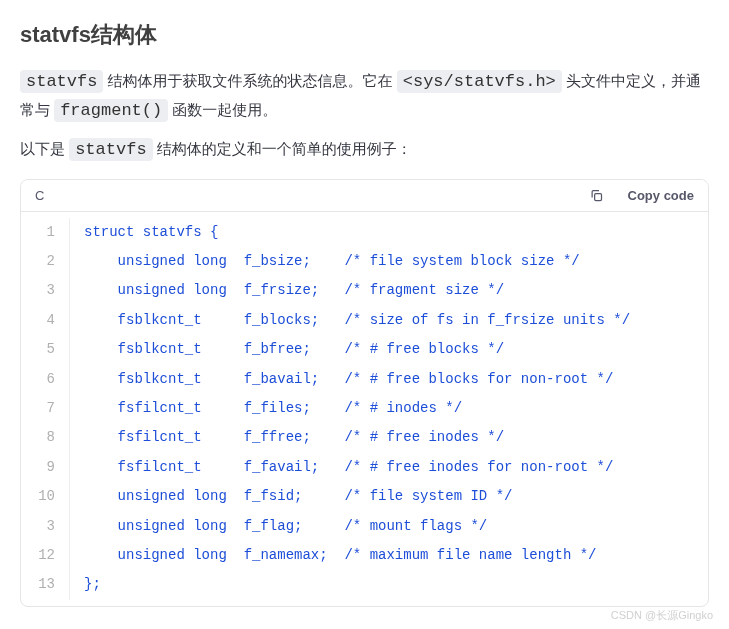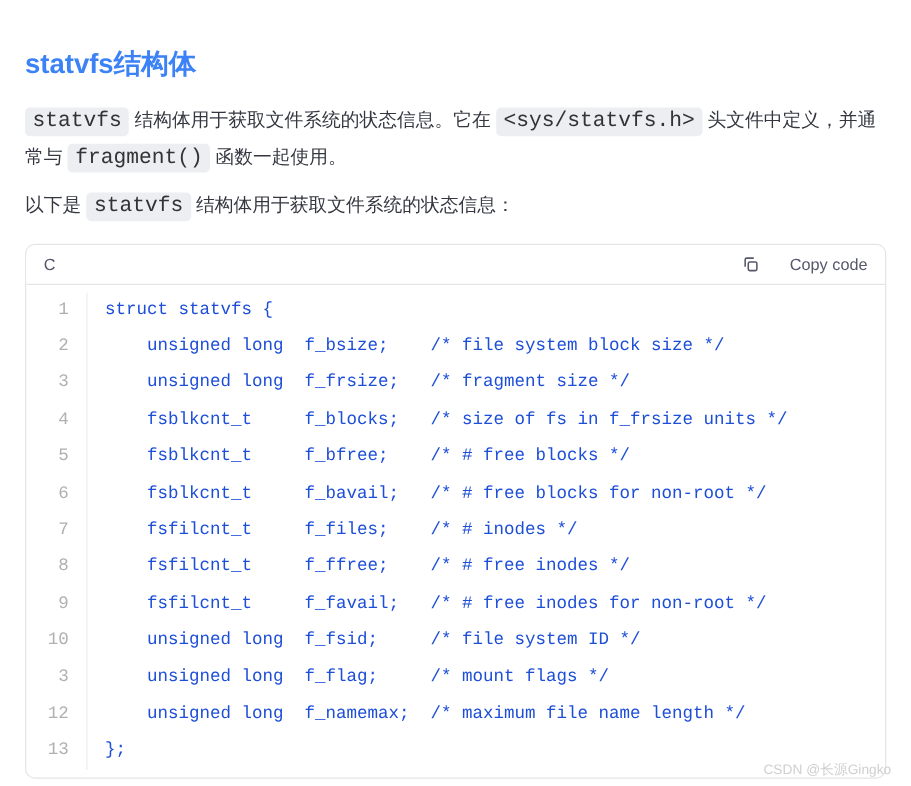--- a/index.html
+++ b/index.html
@@ -6,22 +6,22 @@
     margin: 0;
     padding: 20px;
     font-family: -apple-system, BlinkMacSystemFont, "Segoe UI", "PingFang SC", "Microsoft YaHei", sans-serif;
     color: #353740;
     background: #fff;
     width: 689px;
   }
   h2 {
     font-size: 22px;
     font-weight: 600;
-    margin: 16px 0 18px 0;
-    color: #3b82f6;
+    margin: 0 0 18px 0;
+    color: #404040;
   }
   p {
     font-size: 15px;
     line-height: 1.7;
     margin: 0 0 10px 0;
     color: #353740;
   }
   code.inline {
     font-family: "SFMono-Regular", Consolas, "Courier New", monospace;
     background: #eceef1;
@@ -47,20 +47,21 @@
     font-size: 13px;
     color: #565869;
   }
   .copy-btn {
     display: flex;
     align-items: center;
     gap: 24px;
     cursor: pointer;
     color: #565869;
     font-size: 13px;
+    font-weight: bold;
   }
   .copy-btn svg {
     width: 15px;
     height: 15px;
     stroke: #565869;
   }
   .code-body {
     display: flex;
     font-family: "SFMono-Regular", Consolas, "Courier New", monospace;
     font-size: 14px;
@@ -92,21 +93,21 @@
 </head>
 <body>
 
 <h2>statvfs结构体</h2>
 
 <p>
   <code class="inline">statvfs</code><span> 结构体用于获取文件系统的状态信息。它在 </span><code class="inline">&lt;sys/statvfs.h&gt;</code><span> 头文件中定义，并通常与 </span><code class="inline">fragment()</code><span> 函数一起使用。</span>
 </p>
 
 <p>
-  <span>以下是 </span><code class="inline">statvfs</code><span> 结构体用于获取文件系统的状态信息：</span>
+  <span>以下是 </span><code class="inline">statvfs</code><span> 结构体的定义和一个简单的使用例子：</span>
 </p>
 
 <div class="code-block">
   <div class="code-header">
     <span>C</span>
     <span class="copy-btn">
       <svg viewBox="0 0 24 24" fill="none" stroke-width="2">
         <rect x="9" y="9" width="11" height="11" rx="2"></rect>
         <path d="M5 15V6a2 2 0 0 1 2-2h9"></path>
       </svg>

